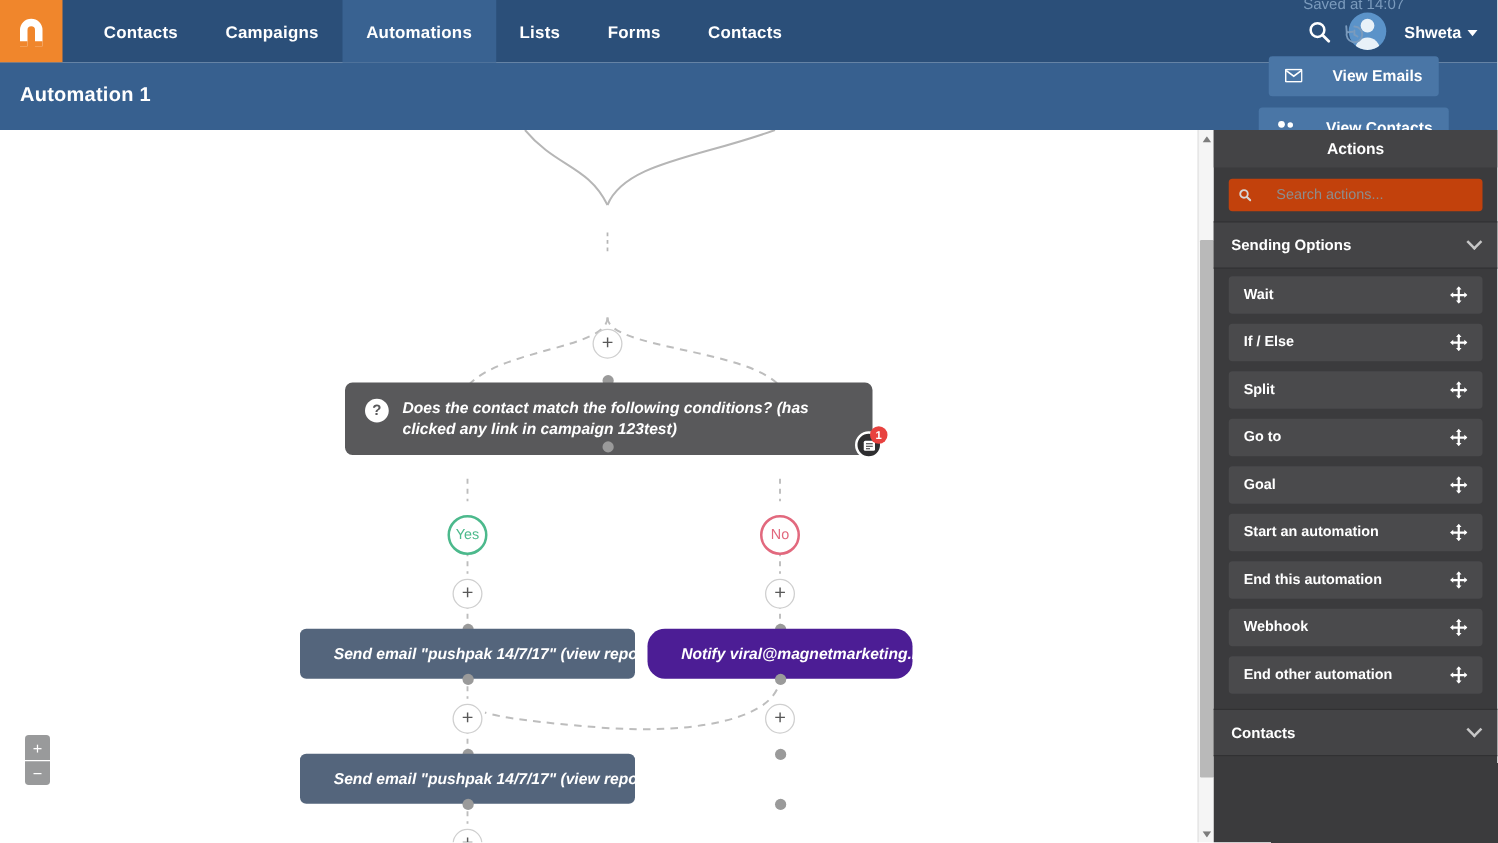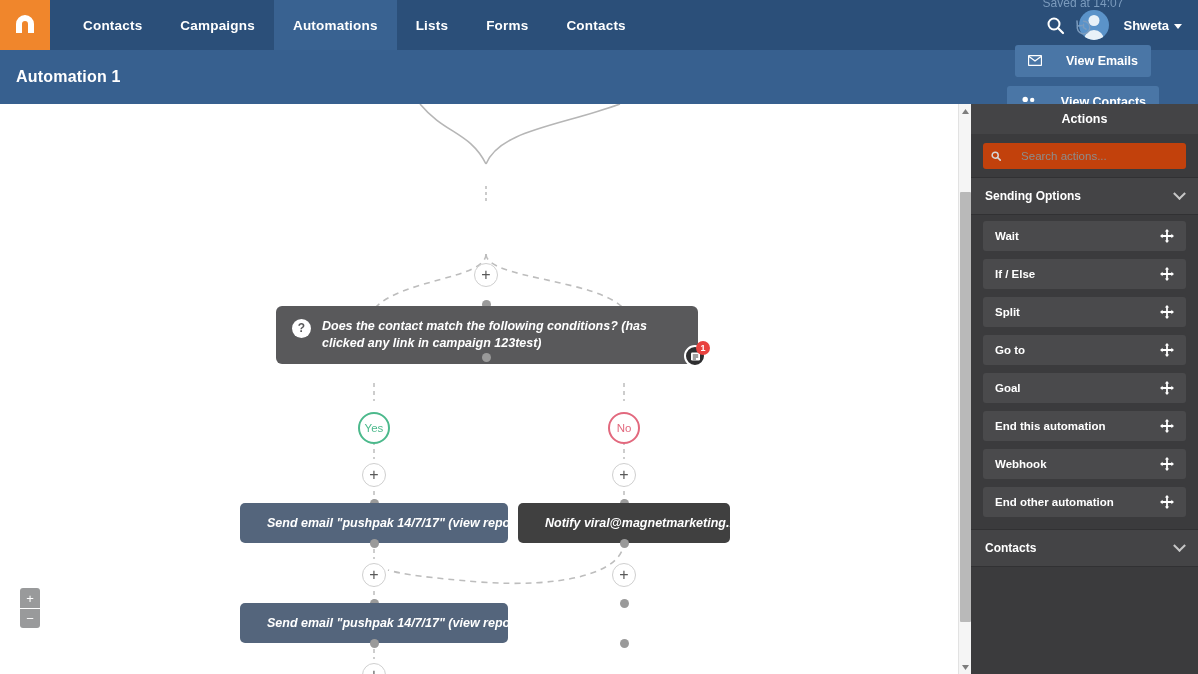--- a/index.html
+++ b/index.html
@@ -97,21 +97,21 @@
     color: #ffffff; font-size: 12.5px; font-weight: bold; cursor: pointer;
     padding: 0 16px; gap: 11px; line-height: 1.35;
   }
   .node .nlabel { white-space: nowrap; font-style: italic; }
   .node-cond {
     background: #59595b; border-radius: 6px; padding: 12px 16px;
     align-items: flex-start; font-size: 12.5px;
   }
   .node-cond .nlabel { white-space: normal; max-width: 370px; }
   .node-dark  { background: #54657c; }
-  .node-blue  { background: #404040; }
+  .node-blue  { background: #4c1d95; border-radius: 14px; }
   .node-orange{ background: #ef8b4f; }
 
   .qmark {
     width: 19px; height: 19px; border-radius: 50%; background: #ffffff;
     color: #59595b; font-size: 12px; font-weight: bold;
     display: flex; align-items: center; justify-content: center;
     flex: 0 0 19px; margin-top: 1px;
   }
 
   .note-badge {
@@ -490,20 +490,28 @@
       </div>
       <div class="action-item">
         <span>Goal</span>
         <span class="drag-handle">
           <svg width="14" height="14" viewBox="0 0 14 14">
               <path d="M7 0 L9.2 2.6 H7.9 V6.1 H11.4 V4.8 L14 7 L11.4 9.2 V7.9 H7.9 V11.4 H9.2 L7 14 L4.8 11.4 H6.1 V7.9 H2.6 V9.2 L0 7 L2.6 4.8 V6.1 H6.1 V2.6 H4.8 Z" fill="#ffffff"></path>
             </svg>
         </span>
       </div>
       <div class="action-item">
+        <span>Start an automation</span>
+        <span class="drag-handle">
+          <svg width="14" height="14" viewBox="0 0 14 14">
+              <path d="M7 0 L9.2 2.6 H7.9 V6.1 H11.4 V4.8 L14 7 L11.4 9.2 V7.9 H7.9 V11.4 H9.2 L7 14 L4.8 11.4 H6.1 V7.9 H2.6 V9.2 L0 7 L2.6 4.8 V6.1 H6.1 V2.6 H4.8 Z" fill="#ffffff"></path>
+            </svg>
+        </span>
+      </div>
+      <div class="action-item">
         <span>End this automation</span>
         <span class="drag-handle">
           <svg width="14" height="14" viewBox="0 0 14 14">
               <path d="M7 0 L9.2 2.6 H7.9 V6.1 H11.4 V4.8 L14 7 L11.4 9.2 V7.9 H7.9 V11.4 H9.2 L7 14 L4.8 11.4 H6.1 V7.9 H2.6 V9.2 L0 7 L2.6 4.8 V6.1 H6.1 V2.6 H4.8 Z" fill="#ffffff"></path>
             </svg>
         </span>
       </div>
       <div class="action-item">
         <span>Webhook</span>
         <span class="drag-handle">

